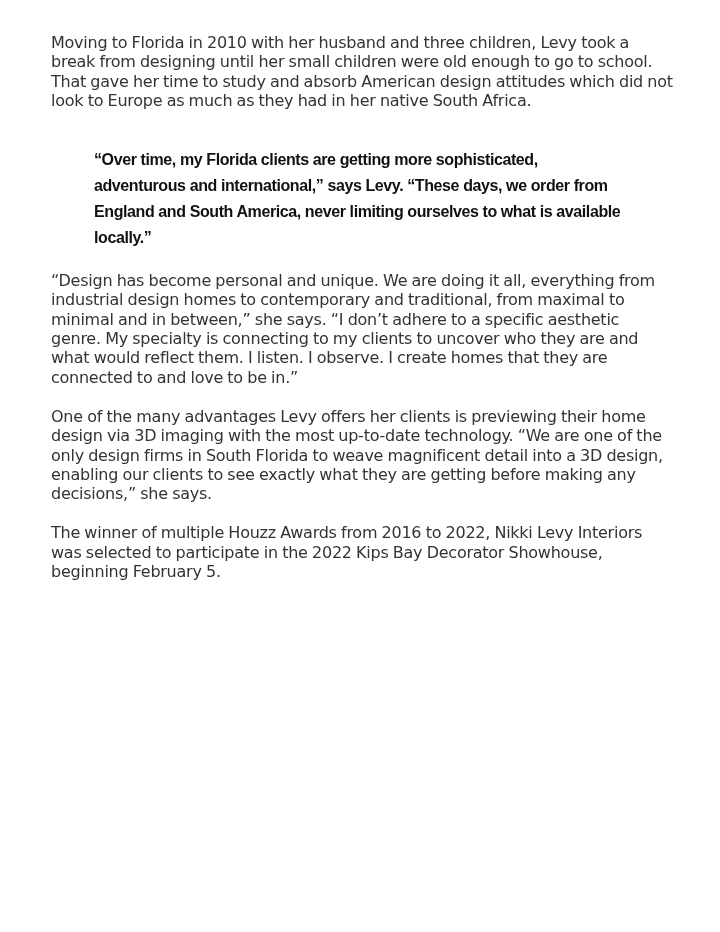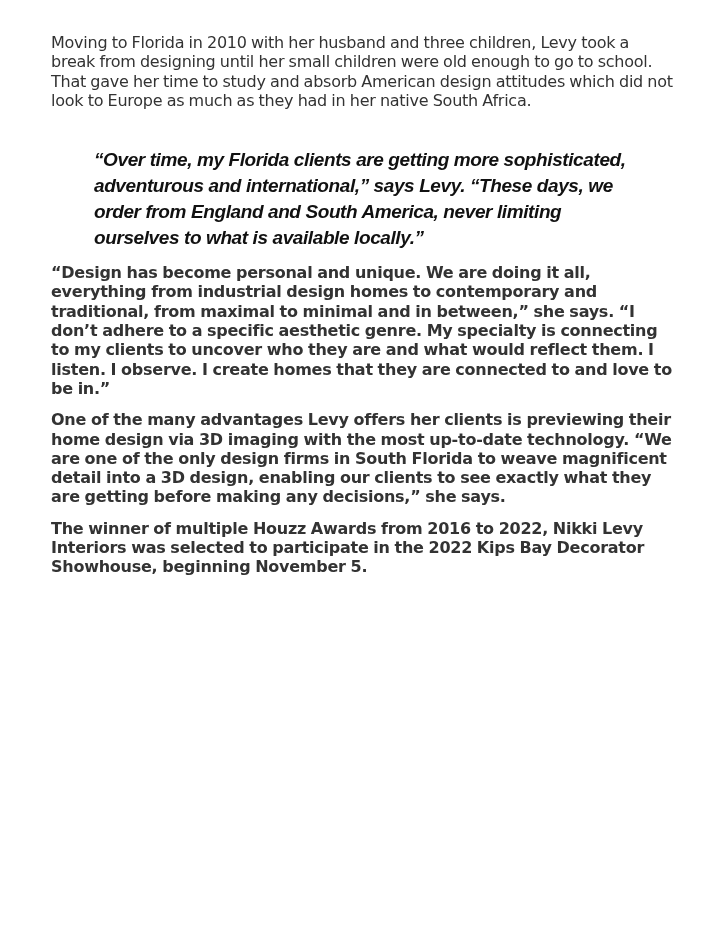--- a/index.html
+++ b/index.html
@@ -11,33 +11,32 @@
       line-height: 19.3px;
       color: #333333;
       margin: 0;
       letter-spacing: -0.25px;
       word-spacing: -0.5px;
     }
     .p1 { margin-bottom: 0; }
     .pull {
       font-family: "Liberation Sans", sans-serif;
       font-weight: bold;
-      font-size: 19px;
+      font-size: 16px;
       line-height: 26px;
       color: #111111;
       margin: 37px 0 0 43px;
       width: 535px;
       letter-spacing: -0.4px;
-      font-style: italic;
     }
     .p2 { margin-top: 39px; }
-    .p3, .p4, .p5 { margin-top: 12px; font-weight: bold; }
+    .p3, .p4, .p5 { margin-top: 20px; }
   </style>
 </head>
 <body>
 
 <div class="page">
   <p class="para p1">Moving to Florida in 2010 with her husband and three children, Levy took a break from designing until her small children were old enough to go to school. That gave her time to study and absorb American design attitudes which did not look to Europe as much as they had in her native South Africa.</p>
   <p class="pull">“Over time, my Florida clients are getting more sophisticated, adventurous and international,” says Levy. “These days, we order from England and South America, never limiting ourselves to what is available locally.”</p>
   <p class="para p3">“Design has become personal and unique. We are doing it all, everything from industrial design homes to contemporary and traditional, from maximal to minimal and in between,” she says. “I don’t adhere to a specific aesthetic genre. My specialty is connecting to my clients to uncover who they are and what would reflect them. I listen. I observe. I create homes that they are connected to and love to be in.”</p>
   <p class="para p4">One of the many advantages Levy offers her clients is previewing their home design via 3D imaging with the most up-to-date technology. “We are one of the only design firms in South Florida to weave magnificent detail into a 3D design, enabling our clients to see exactly what they are getting before making any decisions,” she says.</p>
-  <p class="para p5">The winner of multiple Houzz Awards from 2016 to 2022, Nikki Levy Interiors was selected to participate in the 2022 Kips Bay Decorator Showhouse, beginning November 5.</p>
+  <p class="para p5">The winner of multiple Houzz Awards from 2016 to 2022, Nikki Levy Interiors was selected to participate in the 2022 Kips Bay Decorator Showhouse, beginning February 5.</p>
 </div>
 
 </body></html>

